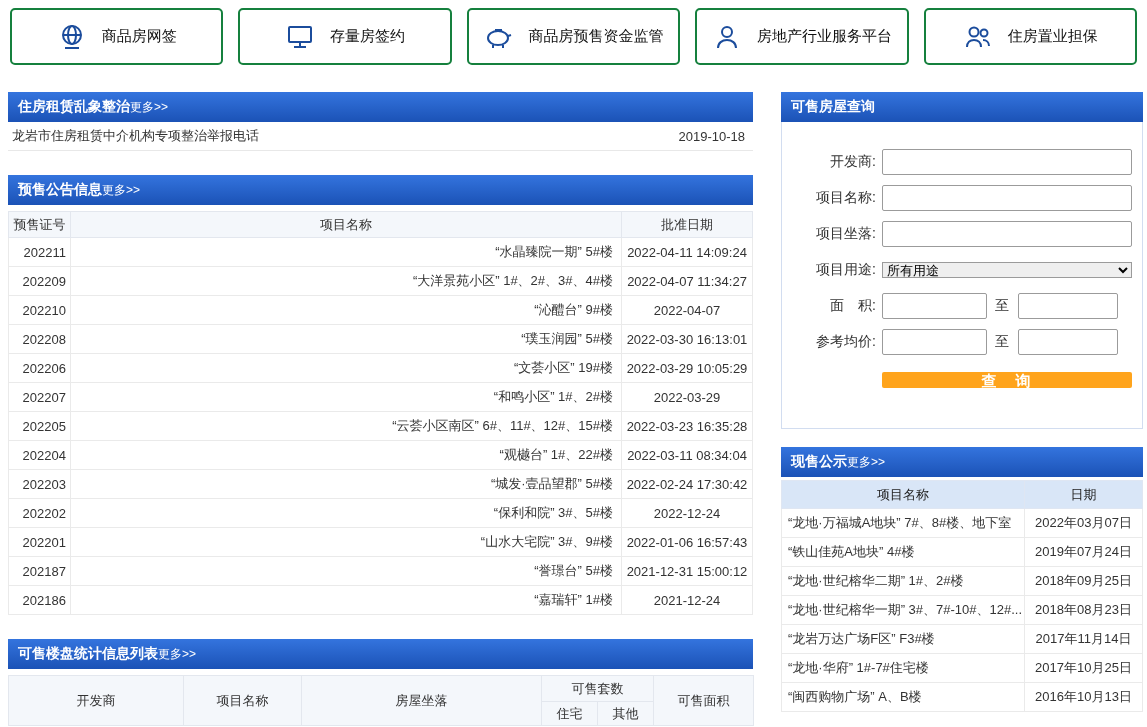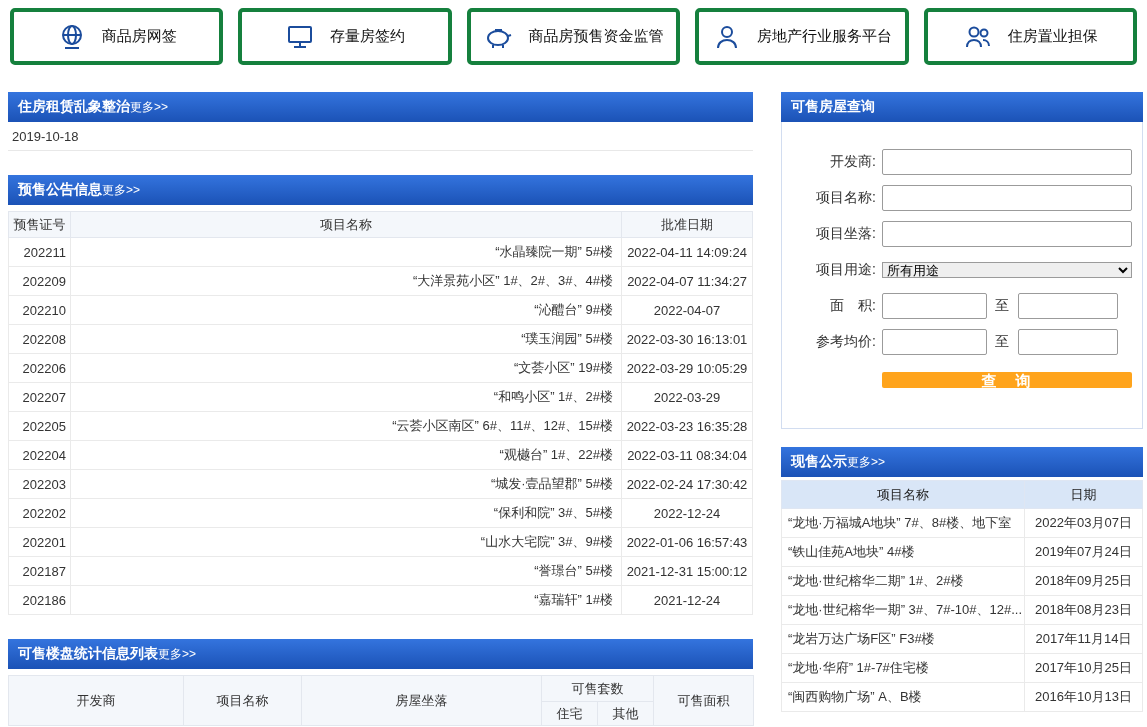--- a/index.html
+++ b/index.html
@@ -1,21 +1,21 @@
 <!DOCTYPE html>
 <html><head>
 <meta charset="utf-8">
 <style>
   * { margin:0; padding:0; box-sizing:border-box; }
   html,body { width:1147px; height:727px; overflow:hidden; }
   body { background:#fff; font-family:"Liberation Sans","DejaVu Sans",sans-serif; color:#333; }
 
   
   .top-nav { display:flex; gap:15px; padding:8px 10px 0 10px; }
-  .nav-btn { flex:1; height:57px; background:#fff; border:4px solid #15803d; border-radius:5px;
+  .nav-btn { flex:1; height:57px; background:#fff; border:2px solid #15803d; border-radius:5px;
              display:flex; align-items:center; justify-content:center; gap:15px;
              font-size:15px; color:#111; cursor:pointer; font-family:inherit; }
   .nav-icon svg { display:block; }
 
   
   .main { display:flex; gap:28px; padding:27px 4px 0 8px; }
   .left-col { width:745px; }
   .right-col { width:362px; }
   .sec { margin-bottom:24px; }
 
@@ -126,20 +126,21 @@
 <div class="main">
 
   <div class="left-col">
 
     <section class="sec">
       <div class="bar">
         <span class="bar-title">住房租赁乱象整治</span>
         <a class="more">更多&gt;&gt;</a>
       </div>
       <div class="news-row">
+        <span>龙岩市住房租赁中介机构专项整治举报电话</span>
         <span>2019-10-18</span>
       </div>
     </section>
 
     <section class="sec">
       <div class="bar">
         <span class="bar-title">预售公告信息</span>
         <a class="more">更多&gt;&gt;</a>
       </div>
       <table class="data-table">

